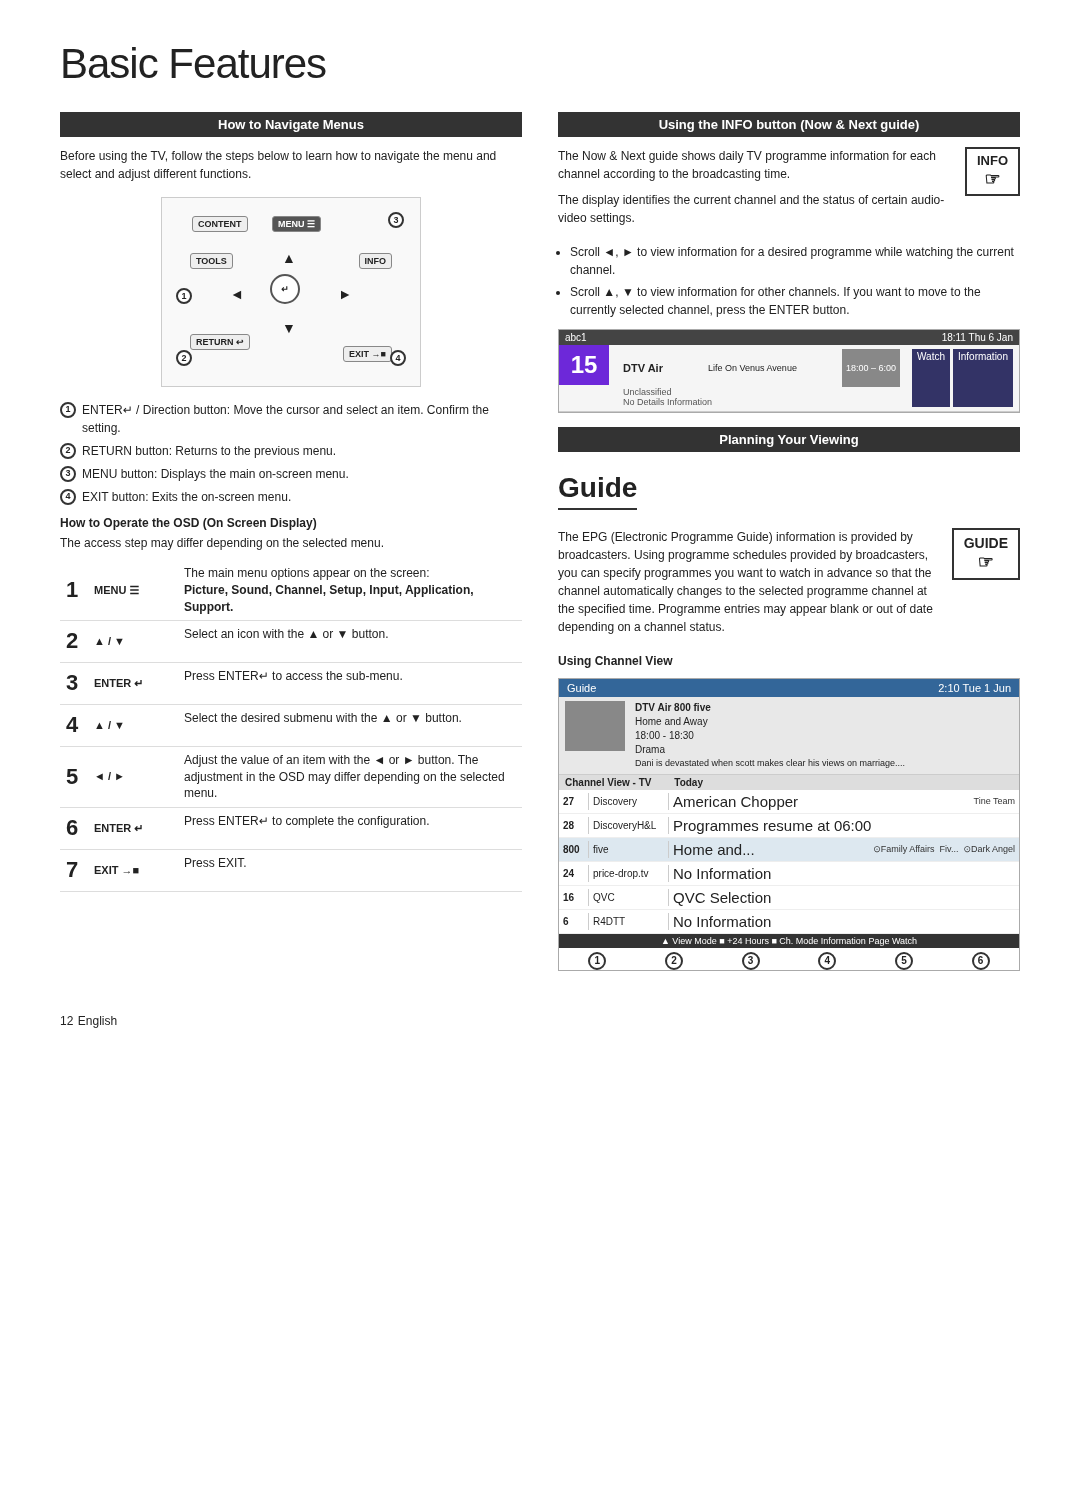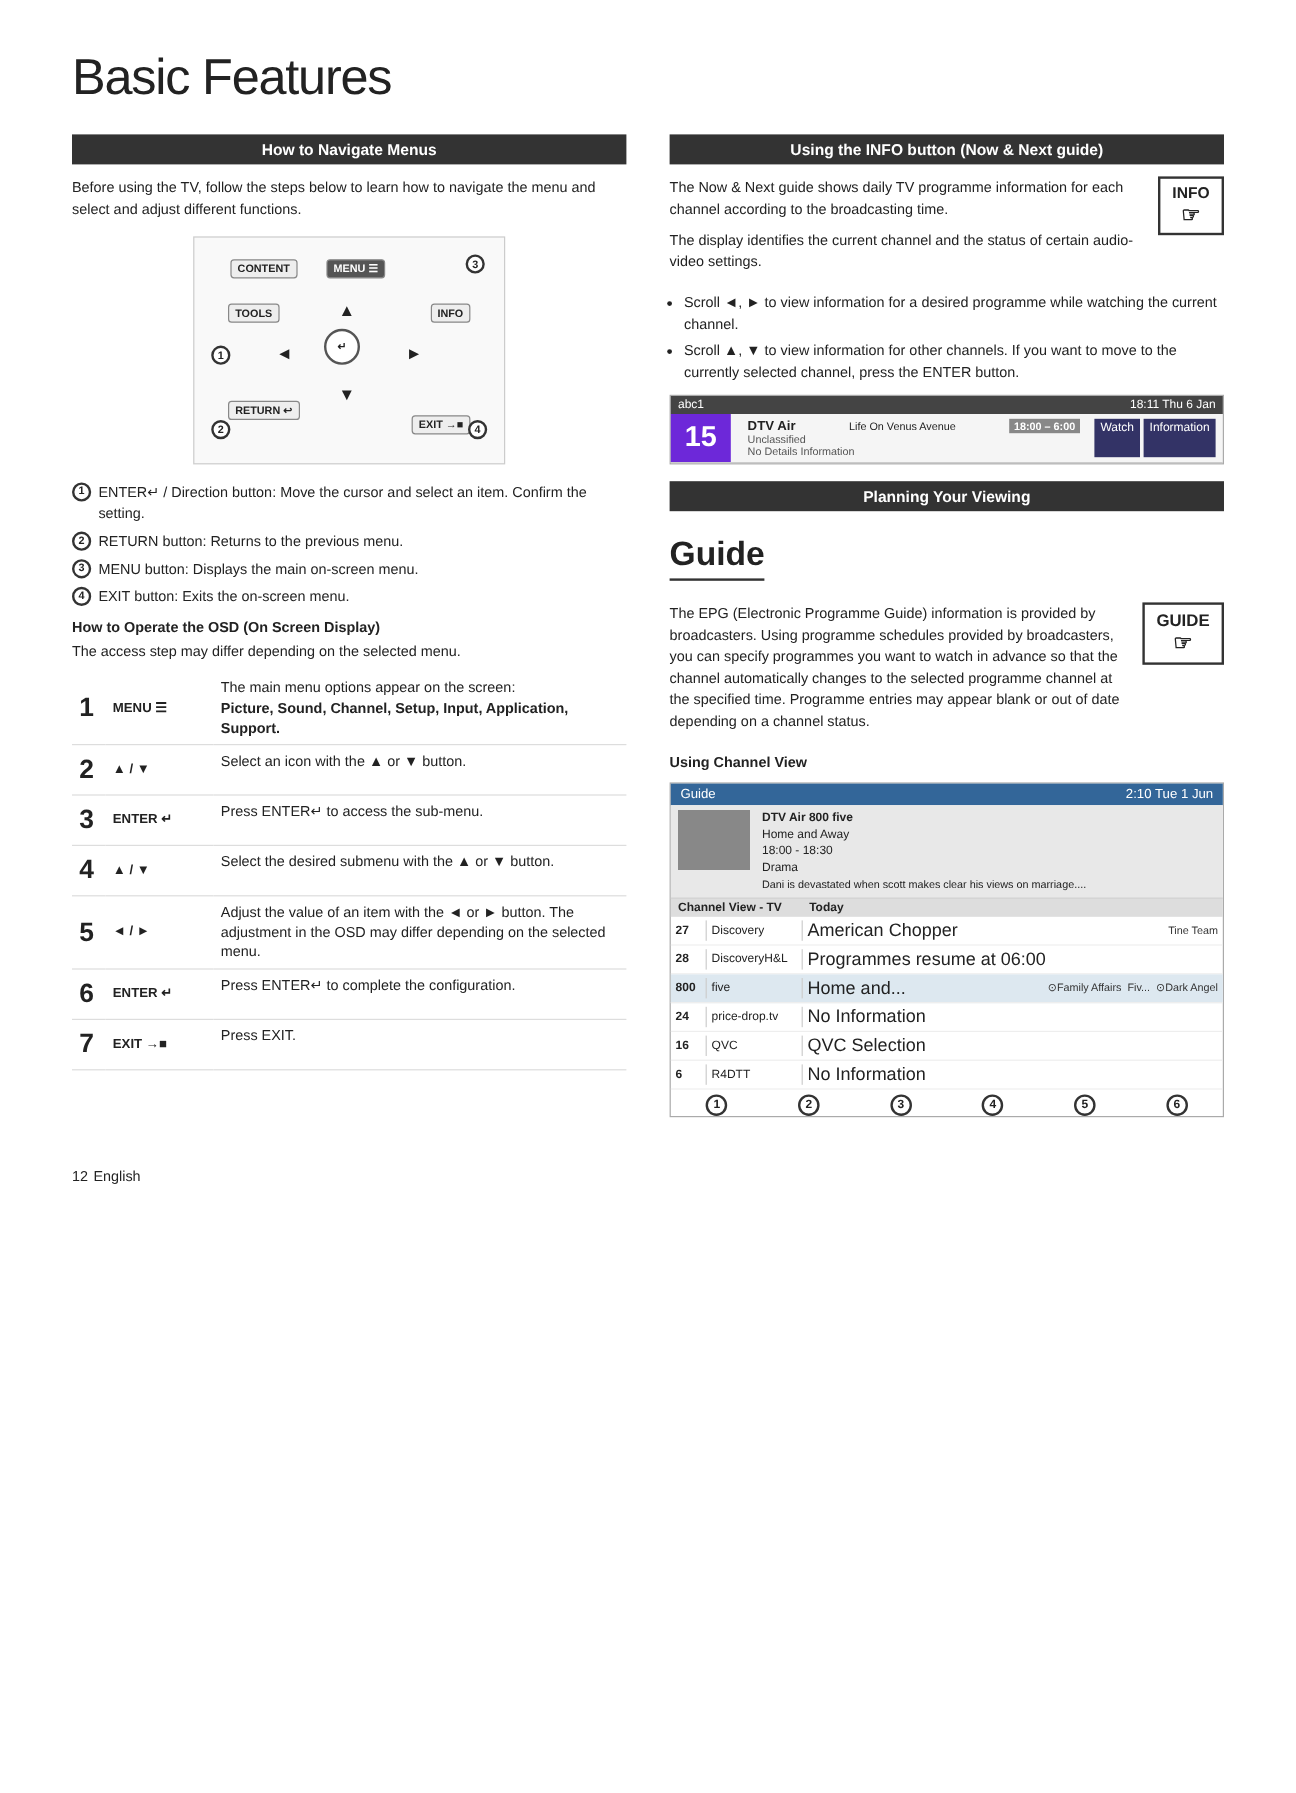--- a/index.html
+++ b/index.html
@@ -444,21 +444,21 @@
         <span>18:11 Thu 6 Jan</span>
       </div>
       <div style="display:flex; align-items:stretch; border-bottom:1px solid #ccc;">
         <div class="ch-num">15</div>
         <div style="flex:1; padding:4px 6px;">
           <div style="display:flex; justify-content:space-between; align-items:center;">
             <span style="font-weight:bold; font-size:11px;">DTV Air</span>
             <span style="font-size:9px;">
               <span>Life On Venus Avenue</span>
             </span>
-            <span style="font-size:9px; background:#888; color:#fff; padding:1px 4px;font-weight:bold;">18:00 – 6:00</span>
+            <span style="font-size:9px; background:#888; color:#fff; padding:14px 4px;">18:00 – 6:00</span>
           </div>
           <div style="font-size:9px; color:#555;">Unclassified</div>
           <div style="font-size:9px; color:#555;">No Details Information</div>
         </div>
         <div style="display:flex; justify-content:space-between; gap:3px; padding:4px 6px; font-size:10px;">
           <div style="background:#336; color:#fff; padding:2px 5px;">Watch</div>
           <div style="background:#336; color:#fff; padding:2px 5px;">Information</div>
         </div>
       </div>
     </div>
@@ -531,20 +531,23 @@
           <div class="ch-name">QVC</div>
           <div class="ch-prog">QVC Selection</div>
           <div class="ch-prog-extra"></div>
         </div>
         <div class="channel-row">
           <div class="ch-id">6</div>
           <div class="ch-name">R4DTT</div>
           <div class="ch-prog">No Information</div>
           <div class="ch-prog-extra"></div>
         </div>
+        <div class="guide-footer">
+          <span>▲ View Mode ■ +24 Hours ■ Ch. Mode  Information  Page  Watch</span>
+        </div>
 
         <div class="bottom-numbers">
           <div class="bottom-num">1</div>
           <div class="bottom-num">2</div>
           <div class="bottom-num">3</div>
           <div class="bottom-num">4</div>
           <div class="bottom-num">5</div>
           <div class="bottom-num">6</div>
         </div>
       </div>

